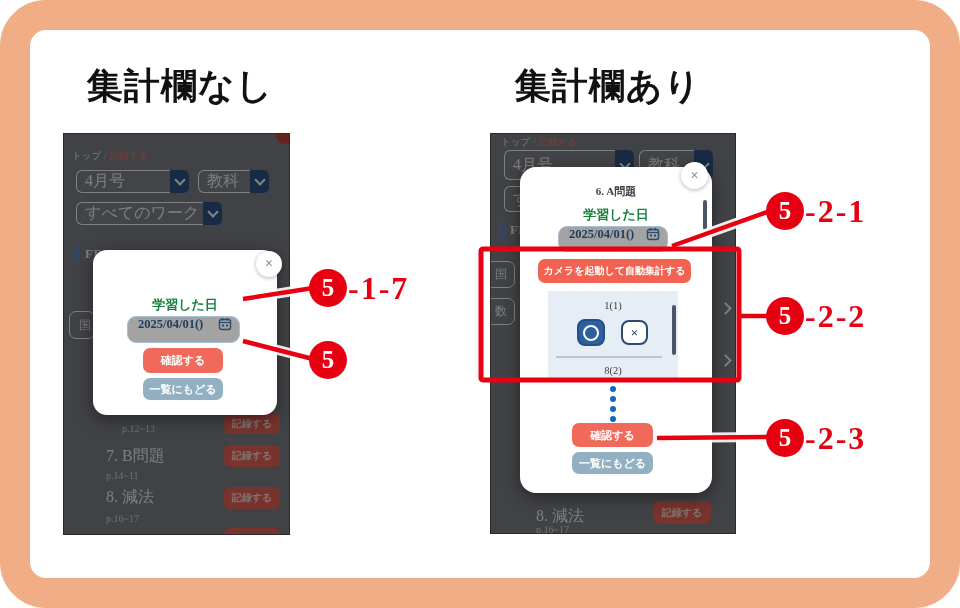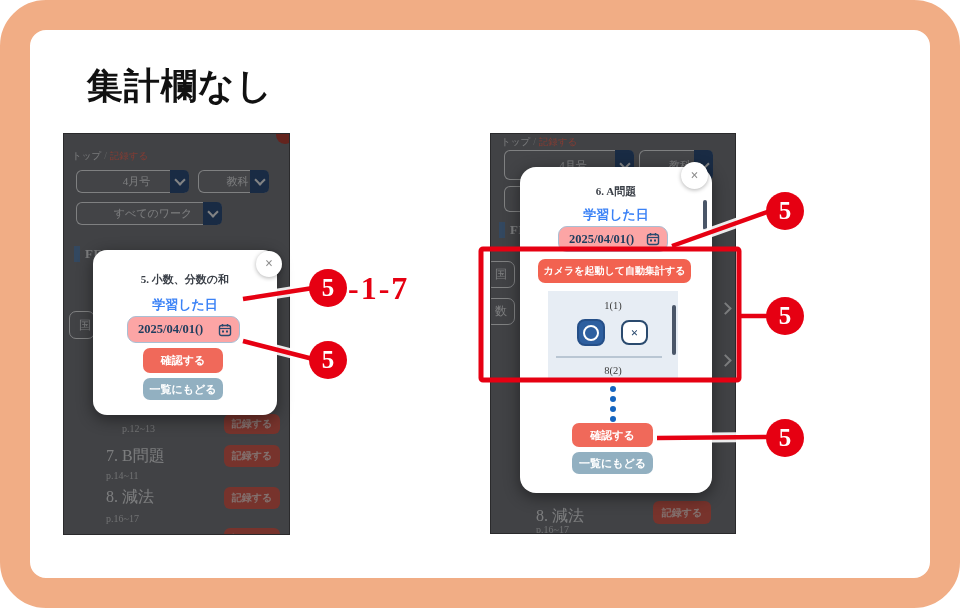--- a/index.html
+++ b/index.html
@@ -11,44 +11,44 @@
   .big-title{position:absolute;top:62px;width:220px;text-align:center;font-size:36px;font-weight:bold;
     color:#111;letter-spacing:1px;z-index:2;}
   
   .phone{position:absolute;background:#77777c;overflow:hidden;z-index:3;border:1px solid #2a2a2c;}
   .dim{position:absolute;inset:0;background:rgba(16,17,20,0.52);z-index:5;}
   .crumb{position:absolute;font-size:9.5px;z-index:2;white-space:nowrap;}
   .crumb .home{color:#e9e9e9;}
   .crumb .sep{color:#bdbdbd;margin:0 3px;}
   .crumb .cur{color:#ff6a55;}
   .dd{position:absolute;border:1.5px solid rgba(255,255,255,0.95);border-radius:6px;display:flex;align-items:center;
-    color:#f2f2f2;font-size:11px;padding-left:8px;box-sizing:border-box;z-index:2;background:rgba(255,255,255,0.04);justify-content:center;}
+    color:#f2f2f2;font-size:16px;padding-left:8px;box-sizing:border-box;z-index:2;background:rgba(255,255,255,0.04);}
   .dd .chev-box{position:absolute;right:-1px;top:-1px;bottom:-1px;width:19px;background:#24487a;
     border-radius:0 5px 5px 0;display:flex;align-items:center;justify-content:center;}
   .chev{width:6px;height:6px;border-right:2px solid #fff;border-bottom:2px solid #fff;transform:rotate(45deg);margin-top:-3px;}
   .chev-right{width:7px;height:7px;border-right:2px solid rgba(255,255,255,0.9);border-bottom:2px solid rgba(255,255,255,0.9);
     transform:rotate(-45deg);position:absolute;z-index:2;}
   .sec-head{position:absolute;display:flex;align-items:center;z-index:2;}
   .sec-head .bar{width:6px;height:16px;background:#5b85b4;margin-right:5px;}
   .sec-head .txt{color:#f0f0f0;font-weight:bold;font-size:13px;letter-spacing:0.5px;}
   .stub{position:absolute;border:1.5px solid rgba(255,255,255,0.95);border-radius:7px;z-index:2;
     color:#f0f0f0;font-size:12px;display:flex;align-items:center;padding-left:9px;box-sizing:border-box;overflow:hidden;}
   .li-name{position:absolute;color:#f2f2f2;font-size:16px;z-index:2;white-space:nowrap;}
   .li-page{position:absolute;color:#d8d8d8;font-size:10px;z-index:2;white-space:nowrap;}
   .rec-btn{position:absolute;background:#e85948;border-radius:6px;color:#ffd9d2;font-size:10px;font-weight:bold;
     display:flex;align-items:center;justify-content:center;z-index:2;}
   .phone-dot{position:absolute;border-radius:50%;background:#c0392b;z-index:2;}
   
   .modal{position:absolute;background:#fff;border-radius:14px;box-shadow:0 4px 16px rgba(0,0,0,0.45);z-index:8;}
   .close-btn{position:absolute;background:#fff;border-radius:50%;box-shadow:0 1px 4px rgba(0,0,0,0.3);
     display:flex;align-items:center;justify-content:center;color:#8d8d8d;font-size:14px;font-weight:bold;z-index:3;}
   .m-title{position:absolute;width:100%;text-align:center;font-size:11px;font-weight:bold;color:#3a3f47;}
-  .m-datelabel{position:absolute;width:100%;text-align:center;font-size:13px;font-weight:bold;color:#3b82f6;}
-  .date-input{position:absolute;border:1.5px solid #a9bfd4;border-radius:9px;display:flex;align-items:center;
-    box-sizing:border-box;background:#fca5a5;}
+  .m-datelabel{position:absolute;width:100%;text-align:center;font-size:13px;font-weight:bold;color:#15803d;}
+  .date-input{position:absolute;border:1.5px solid #a9bfd4;border-radius:9px;display:flex;
+    box-sizing:border-box;background:#a3a3a3;}
   .date-input .val{font-size:12.5px;font-weight:bold;color:#1d3d5e;padding-left:10px;flex:1;}
   .date-input svg{margin-right:7px;}
   .btn{position:absolute;border-radius:7px;color:#fff;font-weight:bold;display:flex;align-items:center;justify-content:center;}
   .btn.confirm{background:#f0695a;font-size:11px;}
   .btn.back{background:#92b0c1;font-size:11px;}
   .btn.camera{background:#f26250;font-size:10px;white-space:nowrap;}
   .panel{position:absolute;background:#e7edf4;}
   .panel .q{position:absolute;width:100%;text-align:center;font-size:10.5px;color:#3c3c3c;}
   .panel .divider{position:absolute;height:2px;background:#b9c6d3;}
   .mark-btn{position:absolute;border-radius:8px;display:flex;align-items:center;justify-content:center;box-sizing:border-box;}
@@ -63,20 +63,21 @@
   .ann-circle{width:38px;height:38px;border-radius:50%;background:#e60012;color:#fff;font-size:25px;font-weight:bold;
     display:flex;align-items:center;justify-content:center;}
   .ann-suffix{color:#e60012;font-size:32px;font-weight:bold;letter-spacing:2px;margin-left:1px;white-space:nowrap;}
 </style>
 </head>
 <body>
 
 <div class="canvas">
 
   <div class="big-title" style="left:70px;">集計欄なし</div>
+  <div class="big-title" style="left:498px;">集計欄あり</div>
 
   <div class="phone" style="left:63px;top:133px;width:225px;height:400px;">
     <div class="phone-dot" style="left:212px;top:-8px;width:18px;height:18px;"></div>
     <div class="crumb" style="left:8px;top:16px;">
       <span class="home">トップ</span><span class="sep">/</span><span class="cur">記録する</span>
     </div>
     <div class="dd" style="left:12px;top:36px;width:113px;height:23px;">
       <span>4月号</span>
       <span class="chev-box">
           <span class="chev"></span>
@@ -118,21 +119,20 @@
     <div class="rec-btn" style="left:160px;top:394px;width:56px;height:22px;">
       <span>記録する</span>
     </div>
     <div class="dim"></div>
   </div>
 
   <div class="modal" style="left:93px;top:250px;width:184px;height:165px;">
     <div class="close-btn" style="left:163px;top:1px;width:26px;height:26px;">
       <span>×</span>
     </div>
-    <div class="m-title" style="top:22px;">5. 小数、分数の和</div>
     <div class="m-datelabel" style="top:46px;">学習した日</div>
     <div class="date-input" style="left:34px;top:66px;width:113px;height:27px;">
       <span class="val">2025/04/01()</span>
       <svg width="14" height="14" viewBox="0 0 14 14">
         <rect x="1.5" y="2.5" width="11" height="10" rx="2" fill="none" stroke="#2a4a6e" stroke-width="1.4"></rect>
         <line x1="1.5" y1="5.5" x2="12.5" y2="5.5" stroke="#2a4a6e" stroke-width="1.2"></line>
         <line x1="4.5" y1="1" x2="4.5" y2="3.5" stroke="#2a4a6e" stroke-width="1.4"></line>
         <line x1="9.5" y1="1" x2="9.5" y2="3.5" stroke="#2a4a6e" stroke-width="1.4"></line>
         <rect x="4" y="7.5" width="2" height="2" fill="#2a4a6e"></rect>
           <rect x="8" y="7.5" width="2" height="2" fill="#2a4a6e"></rect>
@@ -253,22 +253,25 @@
 
   <div class="ann" style="left:309px;top:269px;">
     <span class="ann-circle">5</span>
     <span class="ann-suffix">-1-7</span>
   </div>
   <div class="ann" style="left:309px;top:341px;">
     <span class="ann-circle">5</span>
   </div>
   <div class="ann" style="left:766px;top:192px;">
     <span class="ann-circle">5</span>
+    <span class="ann-suffix">-2-1</span>
   </div>
   <div class="ann" style="left:766px;top:297px;">
     <span class="ann-circle">5</span>
+    <span class="ann-suffix">-2-2</span>
   </div>
   <div class="ann" style="left:766px;top:419px;">
     <span class="ann-circle">5</span>
+    <span class="ann-suffix">-2-3</span>
   </div>
 
   <div class="frame"></div>
 </div>
 
 </body></html>

